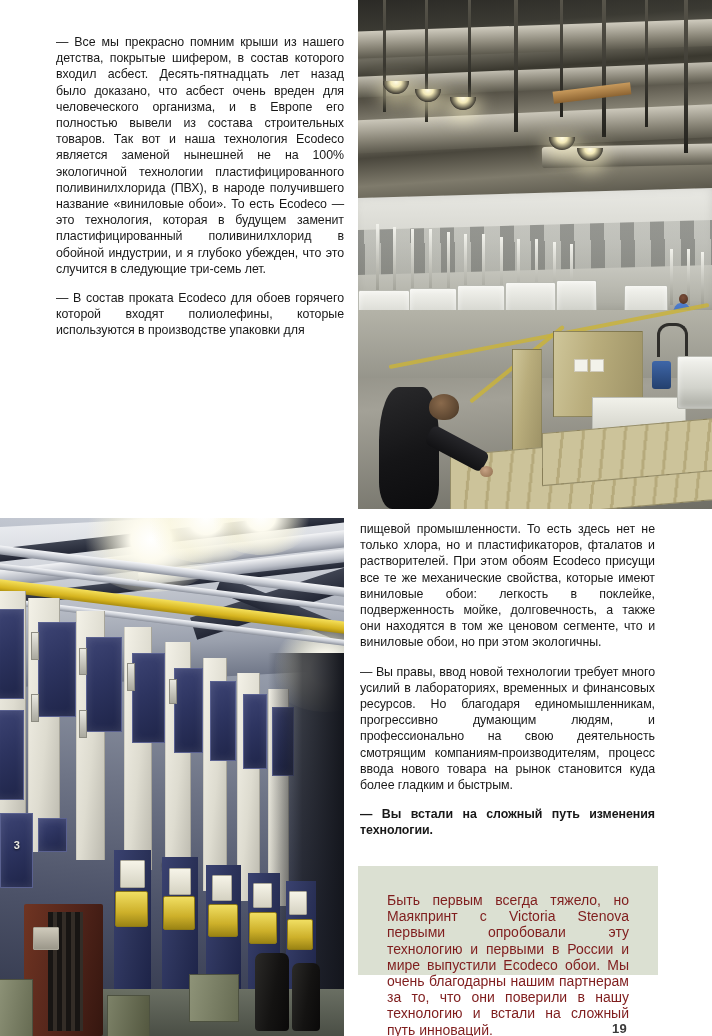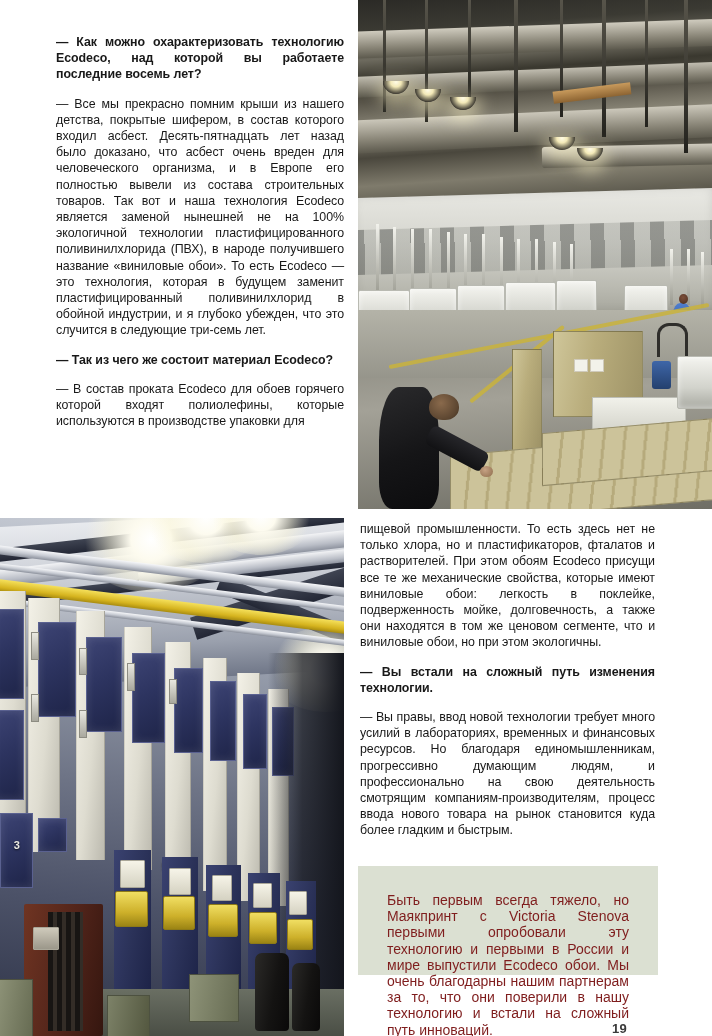--- a/index.html
+++ b/index.html
@@ -461,30 +461,28 @@
 
       <div class="o-drum" style="left:74%;top:84%;width:10%;height:15%;"></div>
       <div class="o-drum" style="left:85%;top:86%;width:8%;height:13%;"></div>
       <div class="o-floorbox" style="left:55%;top:88%;width:14%;height:9%;"></div>
       <div class="o-floorbox" style="left:-1%;top:89%;width:10%;height:11%;"></div>
       <div class="o-floorbox" style="left:31%;top:92%;width:12%;height:8%;background:linear-gradient(100deg,#7d8268,#53573f);"></div>
     </div>
   </div>
 
   <div class="col col-left-top">
-    <p class="para q">— Как можно охарактеризовать технологию Ecodeco, над которой вы работаете последние восемь лет?</p>
     <p class="para a tight">— Все мы прекрасно помним крыши из нашего детства, покрытые шифером, в состав которого входил асбест. Десять-пятнадцать лет назад было доказано, что асбест очень вреден для человеческого организма, и в Европе его полностью вывели из состава строительных товаров. Так вот и наша технология Ecodeco является заменой нынешней не на 100% экологичной технологии пластифицированного поливинилхлорида (ПВХ), в народе получившего название «виниловые обои». То есть Ecodeco — это технология, которая в будущем заменит пластифицированный поливинилхлорид в обойной индустрии, и я глубоко убежден, что это случится в следующие три-семь лет.</p>
-    <p class="para q">— Так из чего же состоит материал Ecodeco?</p>
     <p class="para a tight">— В состав проката Ecodeco для обоев горячего которой входят полиолефины, которые используются в производстве упаковки для</p>
   </div>
 
   <div class="col col-right-bot">
     <p class="para a">пищевой промышленности. То есть здесь нет не только хлора, но и пластификаторов, фталатов и растворителей. При этом обоям Ecodeco присущи все те же механические свойства, которые имеют виниловые обои: легкость в поклейке, подверженность мойке, долговечность, а также они находятся в том же ценовом сегменте, что и виниловые обои, но при этом экологичны.</p>
+    <p class="para a tight">— Вы правы, ввод новой технологии требует много усилий в лабораториях, временных и финансовых ресурсов. Но благодаря единомышленникам, прогрессивно думающим людям, и профессионально на свою деятельность смотрящим компаниям-производителям, процесс ввода нового товара на рынок становится куда более гладким и быстрым.</p>
     <p class="para q">— Вы встали на сложный путь изменения технологии.</p>
-    <p class="para a tight">— Вы правы, ввод новой технологии требует много усилий в лабораториях, временных и финансовых ресурсов. Но благодаря единомышленникам, прогрессивно думающим людям, и профессионально на свою деятельность смотрящим компаниям-производителям, процесс ввода нового товара на рынок становится куда более гладким и быстрым.</p>
   </div>
 
   <div id="pull-quote">
     <p>Быть первым всегда тяжело, но Маякпринт с Victoria Stenova первыми опробовали эту технологию и первыми в России и мире выпустили Ecodeco обои. Мы очень благодарны нашим партнерам за то, что они поверили в нашу технологию и встали на сложный путь инноваций.</p>
   </div>
 
   <div id="page-number">19</div>
 
 </div>
 

